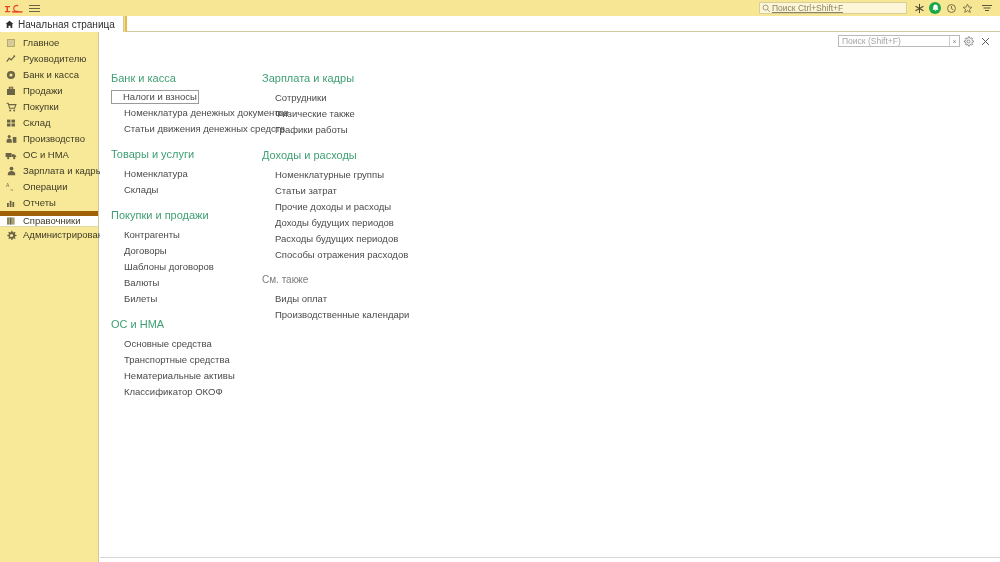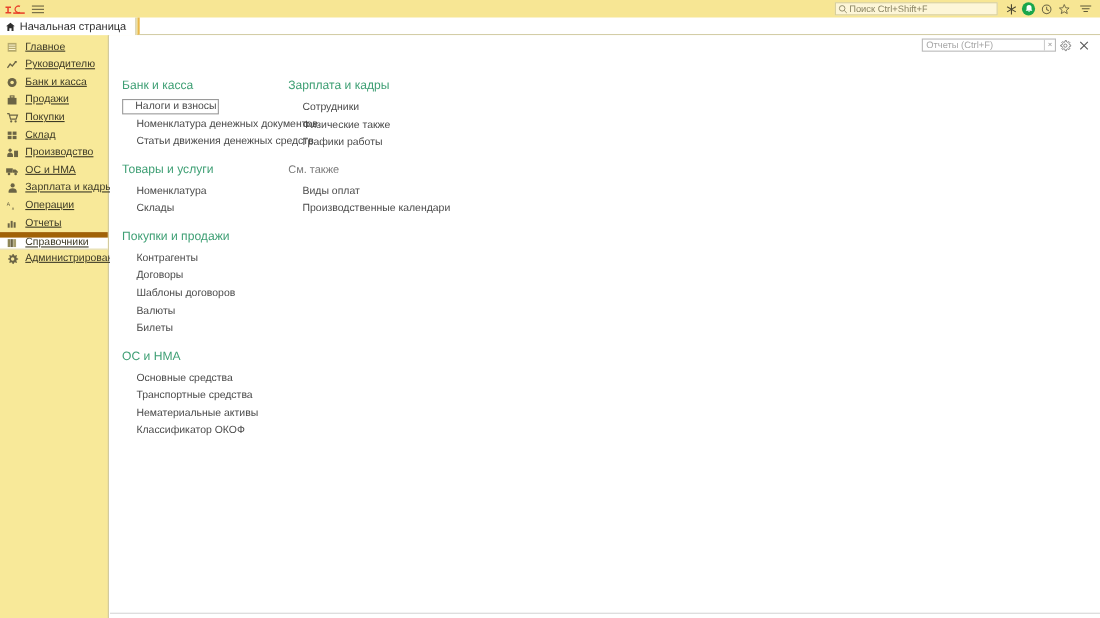--- a/index.html
+++ b/index.html
@@ -77,20 +77,21 @@
     box-sizing: border-box;
     padding: 0 2px;
     margin-right: 4px;
   }
   .gs-icon { width: 9px; height: 9px; flex: 0 0 auto; margin-right: 1px;}
   .gs-text {
     font-size: 8.5px;
     color: #8a8463;
     white-space: nowrap;
     overflow: hidden;
+    text-decoration: underline;
   }
   .tb-icon {
     width: 16px; height: 16px;
     display: flex; align-items: center; justify-content: center;
     cursor: pointer;
   }
   .bell-badge {
     width: 12px; height: 12px;
     border-radius: 50%;
     background: #1aa64b;
@@ -160,21 +161,21 @@
     background: #ffffff;
     border-top: 5px solid #a16207;
     border-bottom: 1px solid #e2d9a6;
   }
   .side-icon {
     width: 14px; height: 14px;
     flex: 0 0 auto;
     display: flex; align-items: center; justify-content: center;
     margin-right: 5px;
   }
-  .side-label { line-height: 1; text-decoration: underline; }
+  .side-label { line-height: 1; }
 
   
   .content {
     position: absolute;
     left: 100px; top: 32px;
     width: 900px;
     height: 530px;
     background: #ffffff;
     box-sizing: border-box;
   }
@@ -497,21 +498,21 @@
       </span>
       <span class="side-label">Администрирование</span>
     </div>
 
   </div>
 
   <div class="content">
 
     <div class="content-searchrow">
       <div class="content-search">
-        <span class="cs-placeholder">Отчеты (Ctrl+F)</span>
+        <span class="cs-placeholder">Поиск (Shift+F)</span>
         <span class="cs-clear">×</span>
       </div>
       <div class="cs-gear">
         <svg width="11" height="11" viewBox="0 0 12 12">
           <path d="M6 0.9 l1 0 0.3 1.4 1.1 0.5 1.2 -0.8 0.8 0.8 -0.8 1.2 0.5 1.1 1.4 0.3 0 1.1 -1.4 0.3 -0.5 1.1 0.8 1.2 -0.8 0.8 -1.2 -0.8 -1.1 0.5 -0.3 1.4 -1.1 0 -0.3 -1.4 -1.1 -0.5 -1.2 0.8 -0.8 -0.8 0.8 -1.2 -0.5 -1.1 -1.4 -0.3 0 -1.1 1.4 -0.3 0.5 -1.1 -0.8 -1.2 0.8 -0.8 1.2 0.8 1.1 -0.5 0.3 -1.4 Z" fill="none" stroke="#7a7a7a" stroke-width="0.9"></path>
           <circle cx="6" cy="6" r="1.6" fill="none" stroke="#7a7a7a" stroke-width="0.9"></circle>
         </svg>
       </div>
       <div class="cs-close">
         <svg width="9" height="9" viewBox="0 0 10 10">
@@ -561,20 +562,29 @@
 
       <div class="col col2">
 
         <div class="group">
           <div class="group-title">Зарплата и кадры</div>
           <span class="link">Сотрудники</span>
           <span class="link">Физические также</span>
           <span class="link">Графики работы</span>
         </div>
 
+        <div class="group">
+          <div class="group-title">Доходы и расходы</div>
+          <span class="link">Номенклатурные группы</span>
+          <span class="link">Статьи затрат</span>
+          <span class="link">Прочие доходы и расходы</span>
+          <span class="link">Доходы будущих периодов</span>
+          <span class="link">Расходы будущих периодов</span>
+          <span class="link">Способы отражения расходов</span>
+        </div>
 
         <div class="group">
           <div class="group-title plain">См. также</div>
           <span class="link">Виды оплат</span>
           <span class="link">Производственные календари</span>
         </div>
 
       </div>
 
 

